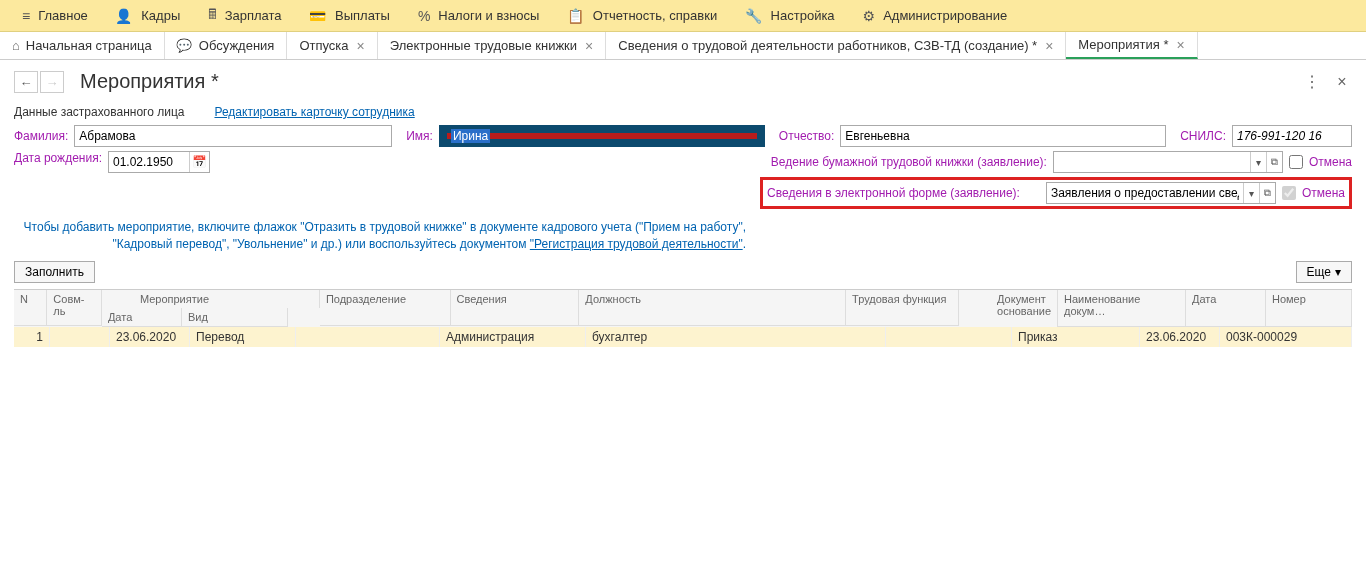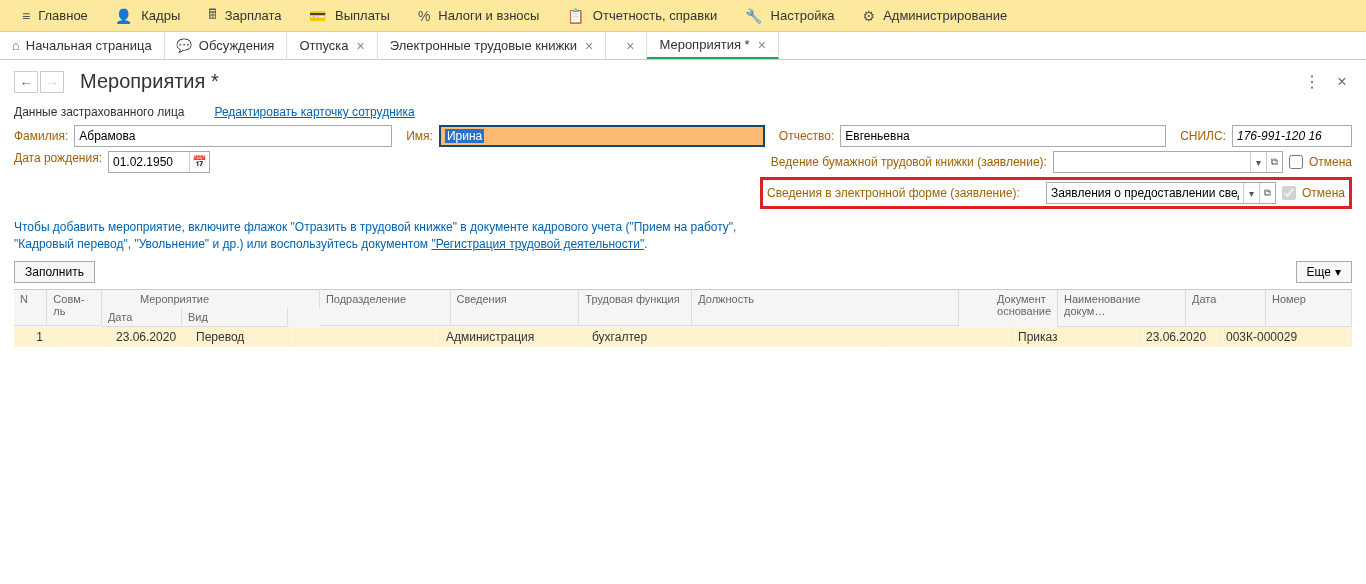--- a/index.html
+++ b/index.html
@@ -25,37 +25,37 @@
 .page-actions { margin-left: auto; display: flex; gap: 10px; }
 .icon-btn { width: 20px; height: 20px; display: flex; align-items: center; justify-content: center; cursor: pointer; color: #666; font-size: 16px; }
 
 
 .section { padding: 6px 14px 2px; }
 .section-head { display: flex; align-items: center; gap: 30px; margin-bottom: 6px; }
 .section-label { font-size: 12px; color: #333; }
 .link { color: #0063b1; text-decoration: underline; cursor: pointer; font-size: 12px; }
 
 .form-row { display: flex; align-items: center; gap: 6px; margin-bottom: 4px; }
-.fld-label { font-size: 12px; color: #a16207; white-space: nowrap; }
+.fld-label { font-size: 12px; color: #a21caf; white-space: nowrap; }
 .fld { height: 22px; border: 1px solid #aaa; background: #fff; padding: 0 4px; font-size: 12px; }
-.fld.highlight { border: 2px solid #0c4a6e; background: #fdba74; }
+.fld.highlight { border: 8px solid #0c4a6e; background: #b91c1c; }
 .fld.highlight .sel { background: #2a6fc9; color: #fff; padding: 0 2px; }
 .date-fld { display: flex; align-items: center; border: 1px solid #aaa; height: 22px; }
 .date-fld input { border: none; width: 80px; padding: 0 4px; font-size: 12px; height: 20px; outline: none; }
 .date-btn { width: 20px; height: 20px; display: flex; align-items: center; justify-content: center; cursor: pointer; border-left: 1px solid #ccc; font-size: 12px; color: #555; }
 
 .right-block { margin-left: auto; display: flex; flex-direction: column; gap: 4px; }
 .right-row { display: flex; align-items: center; gap: 6px; justify-content: flex-end; }
 .combo { display: flex; align-items: center; height: 22px; border: 1px solid #aaa; background: #fff; }
 .combo input { border: none; padding: 0 4px; font-size: 12px; height: 20px; outline: none; }
 .combo-btn { width: 16px; height: 20px; display: flex; align-items: center; justify-content: center; border-left: 1px solid #ccc; cursor: pointer; font-size: 10px; color: #555; }
 .chk { width: 14px; height: 14px; }
 .red-box { border: 3px solid #d22; padding: 2px 4px; display: flex; align-items: center; gap: 6px; }
 
-.hint { color: #0063b1; font-size: 12px; padding: 4px 14px 8px; max-width: 760px; line-height: 1.4; }
+.hint { color: #0063b1; font-size: 12px; padding: 4px 14px 8px; max-width: 760px; line-height: 1.4; text-align: right; }
 
 .btn-row { display: flex; align-items: center; padding: 0 14px 6px; }
 .btn { border: 1px solid #aaa; background: #f7f7f7; padding: 3px 10px; font-size: 12px; cursor: pointer; }
 .btn.more { margin-left: auto; display: flex; align-items: center; gap: 4px; }
 
 
 .tbl { border-top: 1px solid #ccc; margin: 0 14px; }
 .tbl-head { display: flex; background: #f5f5f5; font-size: 11px; color: #666; }
 .th { border-right: 1px solid #ddd; border-bottom: 1px solid #ddd; padding: 3px 6px; }
 .th.sub { border-bottom: none; margin-left: 32px; }
@@ -124,20 +124,21 @@
     </div>
   <div class="tab">
       <span>Отпуска</span>
       <span class="tab-close">×</span>
     </div>
   <div class="tab">
       <span>Электронные трудовые книжки</span>
       <span class="tab-close">×</span>
     </div>
   <div class="tab">
+      <span>Сведения о трудовой деятельности работников, СЗВ-ТД (создание) *</span>
       <span class="tab-close">×</span>
     </div>
   <div class="tab active">
       <span>Мероприятия *</span>
       <span class="tab-close">×</span>
     </div>
 </div>
 
 <div class="page-head">
   <div class="nav-btn">←</div>
@@ -218,22 +219,22 @@
     <div class="th c-sovm" style="height:36px">Совм-ль</div>
     <div style="display:flex;flex-direction:column">
       <div class="th c-mer sub">Мероприятие</div>
       <div style="display:flex">
         <div class="th c-date">Дата</div>
         <div class="th c-vid">Вид</div>
       </div>
     </div>
     <div class="th c-podr" style="height:36px">Подразделение</div>
     <div class="th c-sved" style="height:36px">Сведения</div>
+    <div class="th c-dolj" style="height:36px">Должность</div>
     <div class="th c-func" style="height:36px">Трудовая функция</div>
-    <div class="th c-dolj" style="height:36px">Должность</div>
     <div style="display:flex;flex-direction:row;flex:1">
       <div class="th sub" style="flex:1">Документ основание</div>
       <div style="display:flex">
         <div class="th c-docname">Наименование докум…</div>
         <div class="th c-docdate">Дата</div>
         <div class="th c-docnum" style="flex:1">Номер</div>
       </div>
     </div>
   </div>
   <div class="tbl-row">

